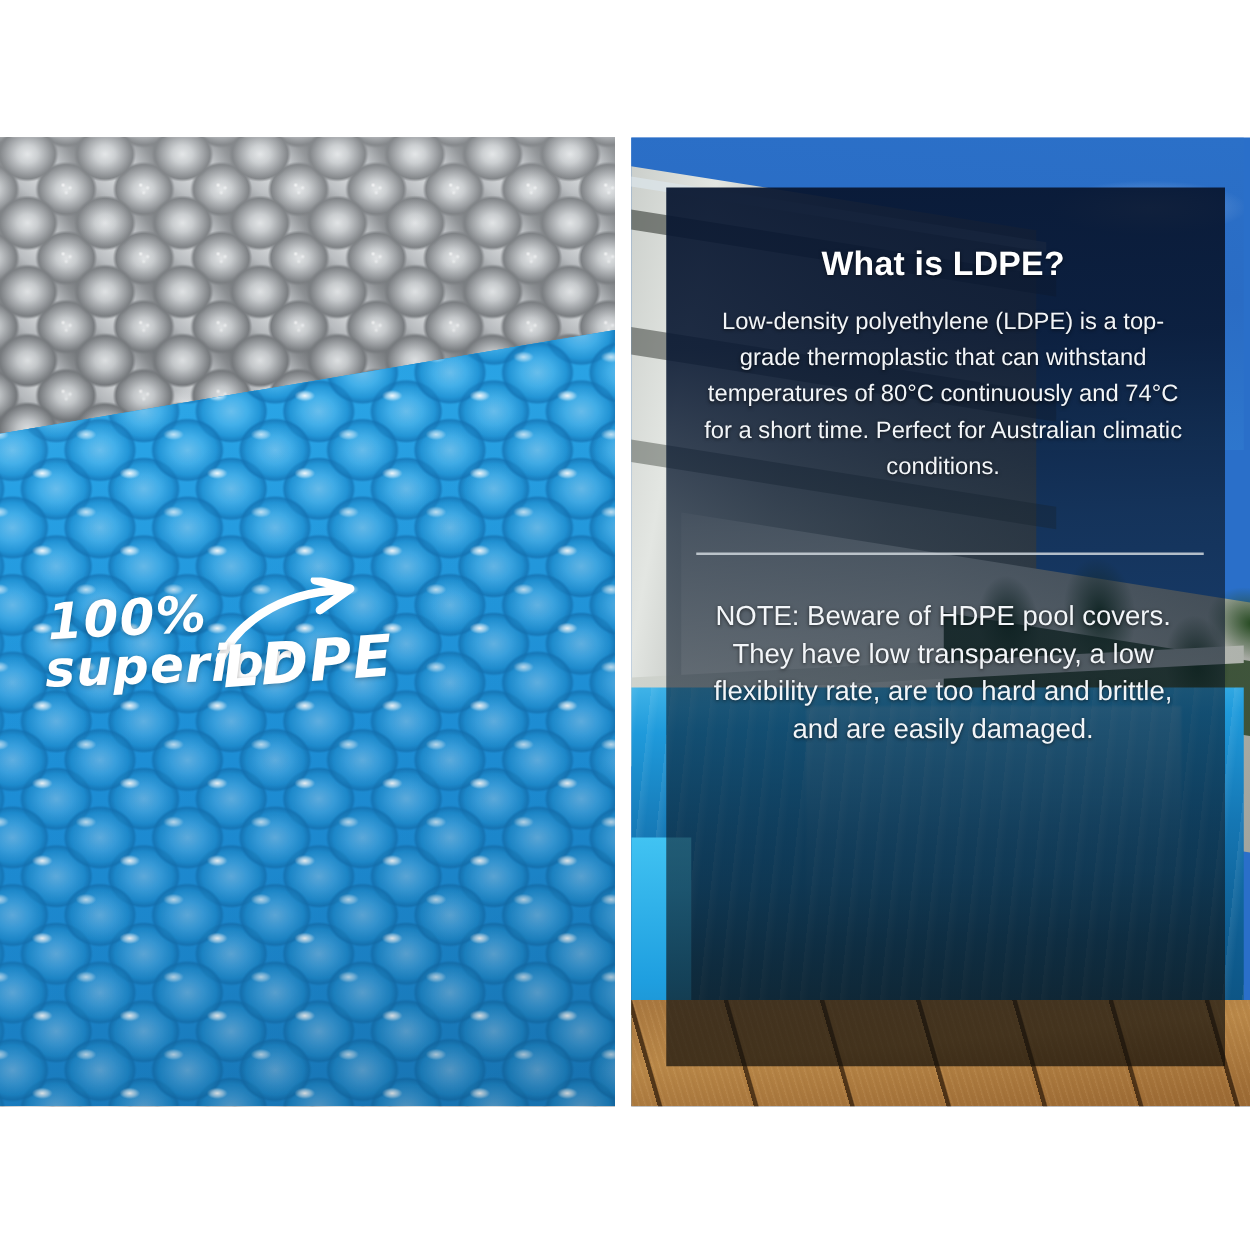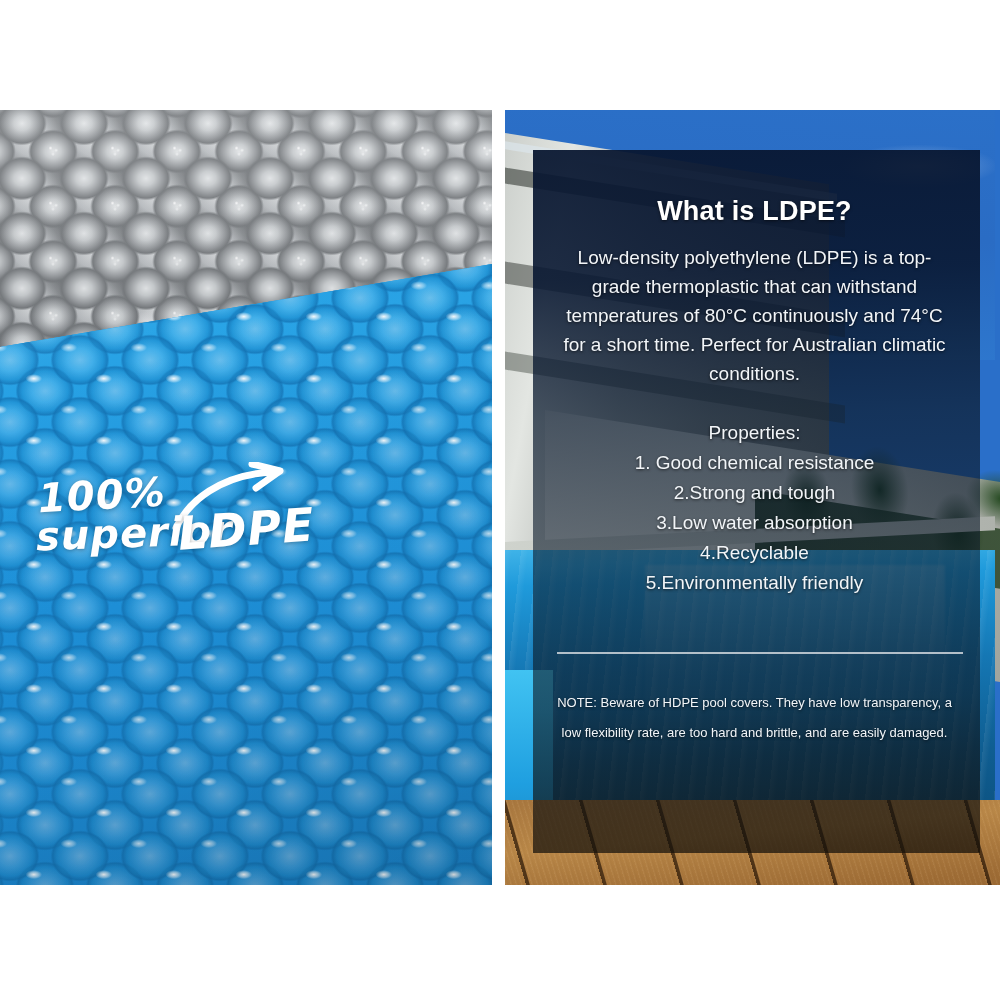--- a/index.html
+++ b/index.html
@@ -117,21 +117,21 @@
   .card-inner{position:absolute;inset:0;padding:46px 28px 0 24px;box-sizing:border-box;}
 
   .card-title{margin:0 0 16px 0;color:#ffffff;font-size:27px;font-weight:700;letter-spacing:.2px;
     text-shadow:0 1px 3px rgba(0,0,0,.55);}
   .card-para{margin:0;color:#f2f5f8;font-size:19px;line-height:29px;font-weight:400;
     text-shadow:0 1px 3px rgba(0,0,0,.65);}
   .props{margin:30px 0 0 0;}
   .props-head{color:#f2f5f8;font-size:19px;line-height:30px;text-shadow:0 1px 3px rgba(0,0,0,.65);}
   .prop-item{color:#f2f5f8;font-size:19px;line-height:30px;text-shadow:0 1px 3px rgba(0,0,0,.65);}
   .divider{margin:54px 0 0 0;height:2px;width:406px;background:#cfd6dc;opacity:.85;}
-  .note{margin:34px 0 0 0;color:#f2f5f8;font-size:13px;line-height:30px;text-shadow:0 1px 3px rgba(0,0,0,.65);}
+  .note{margin:34px 0 0 0;color:#f2f5f8;font-size:22px;line-height:30px;text-shadow:0 1px 3px rgba(0,0,0,.65);}
 </style>
 </head>
 <body>
 
 <div id="stage">
 
   <div class="left-panel">
 
     <div class="silver-sheet">
       <div class="silver-grid"></div>
@@ -180,28 +180,20 @@
     <div class="deck"></div>
     <div class="deck-grain"></div>
     <div class="deck-lines"></div>
 
     <div class="card">
       <div class="card-inner">
         <h1 class="card-title">What is LDPE?</h1>
 
         <p class="card-para">Low-density polyethylene (LDPE) is a top-grade thermoplastic that can withstand temperatures of 80°C continuously and 74°C for a short time. Perfect for Australian climatic conditions.</p>
 
-        <div class="props">
-          <div class="props-head">Properties:</div>
-          <div class="prop-item">1. Good chemical resistance</div>
-          <div class="prop-item">2.Strong and tough</div>
-          <div class="prop-item">3.Low water absorption</div>
-          <div class="prop-item">4.Recyclable</div>
-          <div class="prop-item">5.Environmentally friendly</div>
-        </div>
 
         <div class="divider"></div>
 
         <p class="note">NOTE: Beware of HDPE pool covers. They have low transparency, a low flexibility rate, are too hard and brittle, and are easily damaged.</p>
       </div>
     </div>
   </div>
 
 </div>
 

